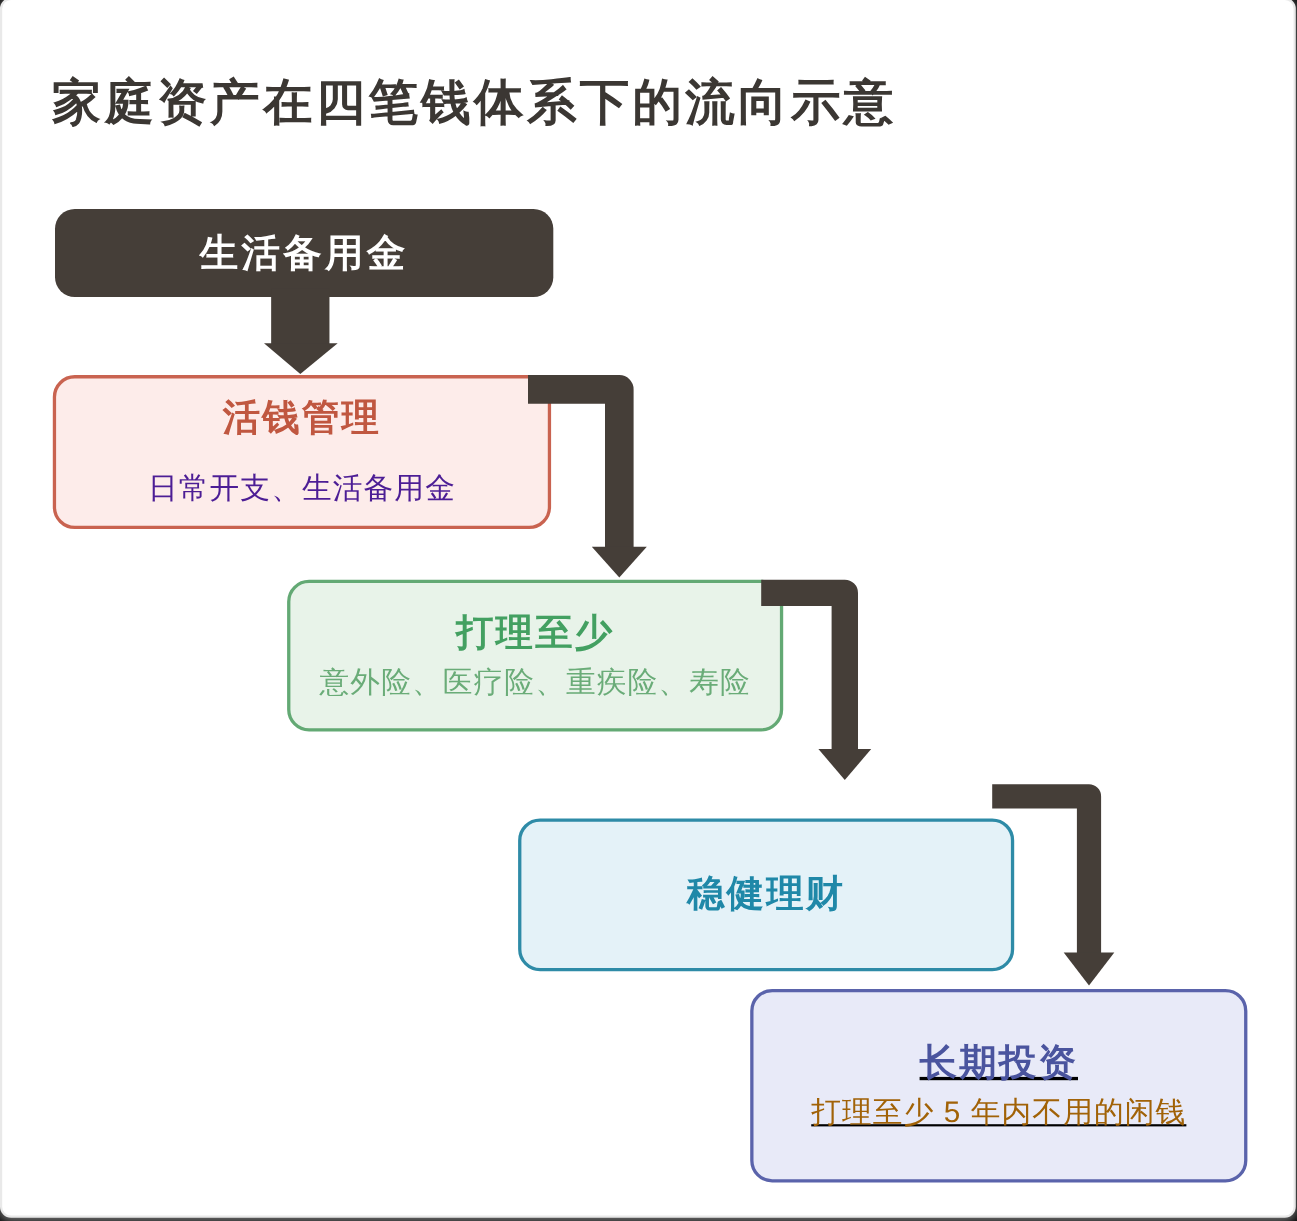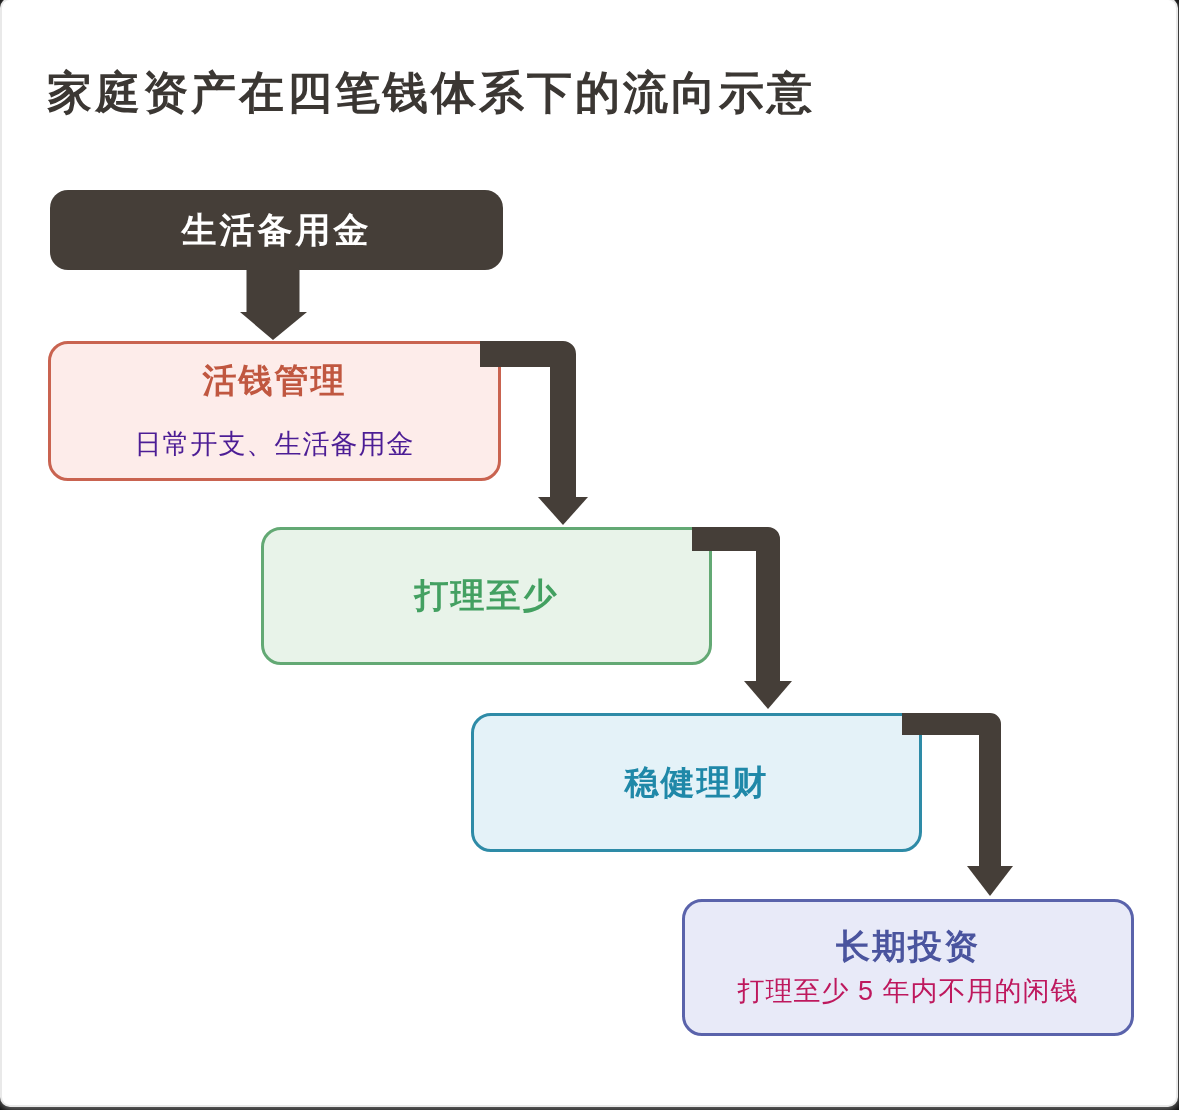--- a/index.html
+++ b/index.html
@@ -20,21 +20,21 @@
     display:flex;flex-direction:column;align-items:center;justify-content:center;
     gap:9px;text-align:center;
   }
   .root-node{
     left:48px;top:190px;width:453px;height:80px;border-radius:18px;
     font-size:35px;font-weight:bold;letter-spacing:3px;
   }
   .n1{left:46px;top:341px;width:453px;height:140px;border:3px solid;}
   .n2{left:259px;top:527px;width:451px;height:138px;border:3px solid;}
   .n3{left:469px;top:713px;width:451px;height:139px;border:3px solid;}
-  .n4{left:680px;top:899px;width:452px;height:137px;border:3px solid;}
+  .n4{left:680px;top:899px;width:452px;height:176px;border:3px solid;text-decoration:underline;}
   .node-title{font-size:34px;font-weight:bold;letter-spacing:2px;line-height:1.15;}
   .node-subtitle{font-size:27px;letter-spacing:1px;line-height:1.2;}
   .connector-layer{position:absolute;left:0;top:0;width:1179px;height:1110px;pointer-events:none;}
   .conn-line{fill:none;stroke:var(--arrow-color,#453e38);stroke-linejoin:round;}
   .conn-head{fill:var(--arrow-color,#453e38);stroke:none;}
 </style>
 </head>
 <body>
 
 <div class="stage" style="--arrow-color: #453e38;">
@@ -47,29 +47,30 @@
       <span>生活备用金</span>
     </div>
 
     <div class="node n1" style="background-color: rgb(253, 236, 234); border-color: rgb(201, 99, 80); gap: 28px;">
       <div class="node-title" style="color: rgb(192, 87, 64);">活钱管理</div>
       <div class="node-subtitle" style="color: #4c1d95;">日常开支、生活备用金</div>
     </div>
 
     <div class="node n2" style="background-color: rgb(232, 243, 233); border-color: rgb(99, 169, 116);">
       <div class="node-title" style="color: rgb(67, 160, 97);">打理至少</div>
+      <div class="node-subtitle" style="color: rgb(106, 172, 120);">意外险、医疗险、重疾险、寿险</div>
     </div>
 
-    <div class="node n3" style="background-color: rgb(228, 242, 248); border-color: rgb(46, 139, 167);">
+    <div class="node n3" style="background-color: rgb(228, 242, 248); border-color: rgb(46, 139, 167); margin-top: 31px;">
       <div class="node-title" style="color: rgb(31, 136, 168);">稳健理财</div>
     </div>
 
     <div class="node n4" style="background-color: rgb(232, 234, 248); border-color: rgb(90, 99, 171);">
       <div class="node-title" style="color: rgb(74, 84, 158);">长期投资</div>
-      <div class="node-subtitle" style="color: #be185d;">打理至少 5 年内不用的闲钱</div>
+      <div class="node-subtitle" style="color: #a16207;">打理至少 5 年内不用的闲钱</div>
     </div>
 
     <svg class="connector-layer" viewBox="0 0 1179 1110" xmlns="http://www.w3.org/2000/svg">
 
       <g>
         <path class="conn-line" stroke-width="53" d="M271 262 L271 315"></path>
         <polygon class="conn-head" points="238,312 305,312 271,340"></polygon>
       </g>
 
       <g>

